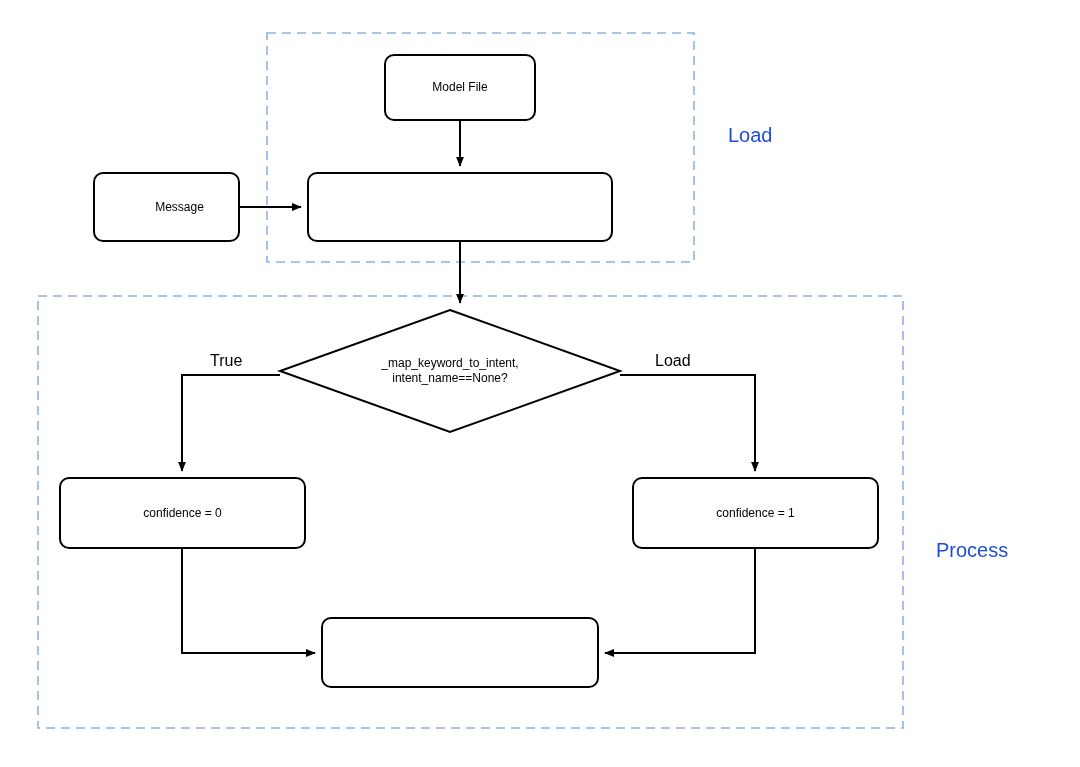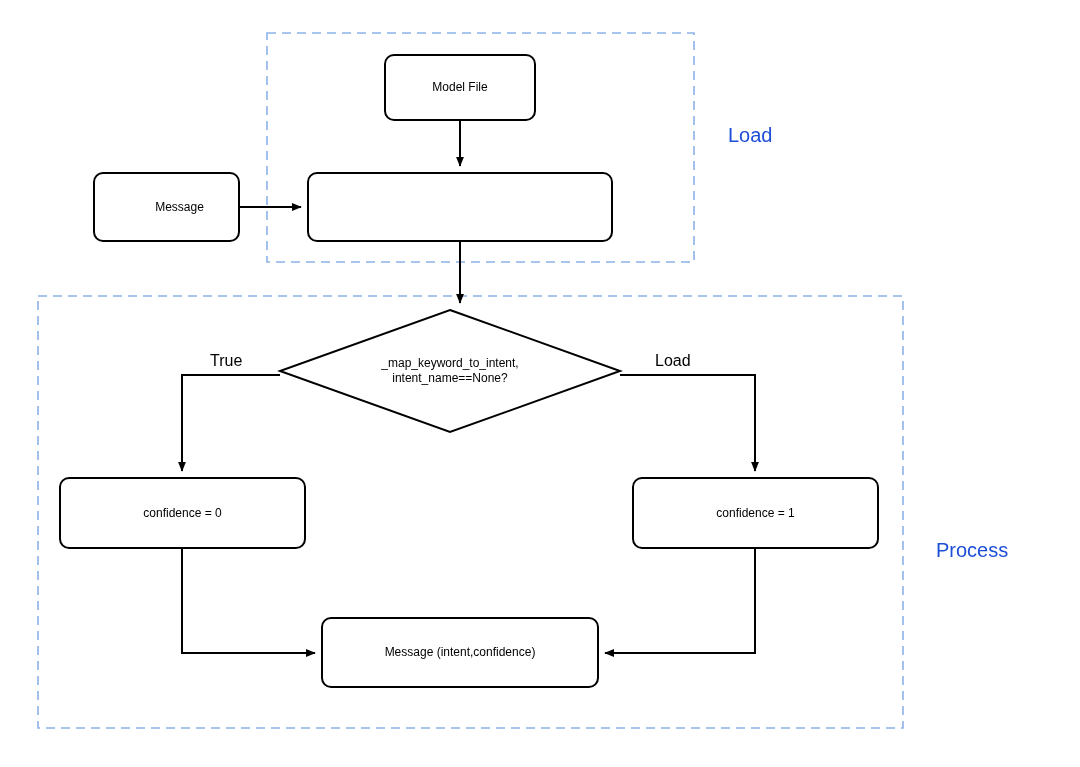--- a/index.html
+++ b/index.html
@@ -105,21 +105,20 @@
   <div class="node-label" style="left:94px; top:173px; width:171px; height:68px;">Message</div>
 
 
   <div class="node-label" style="left:300px; top:340px; width:300px; height:62px;">_map_keyword_to_intent,
 intent_name==None?</div>
 
   <div class="node-label" style="left:60px; top:478px; width:245px; height:70px;border-radius:28px;">confidence = 0</div>
 
   <div class="node-label" style="left:633px; top:478px; width:245px; height:70px;">confidence = 1</div>
 
-  <div class="node-label" style="left:322px; top:618px; width:276px; height:69px;">Message (intent,confidence)</div>
 
   <div class="edge-label" style="left:210px; top:353px;">True</div>
 
   <div class="edge-label" style="left:655px; top:353px;">Load</div>
 
   <div class="group-caption" style="left:728px; top:125px;">Load</div>
 
   <div class="group-caption" style="left:936px; top:492px;margin-top:48px;">Process</div>
 
 </div>

